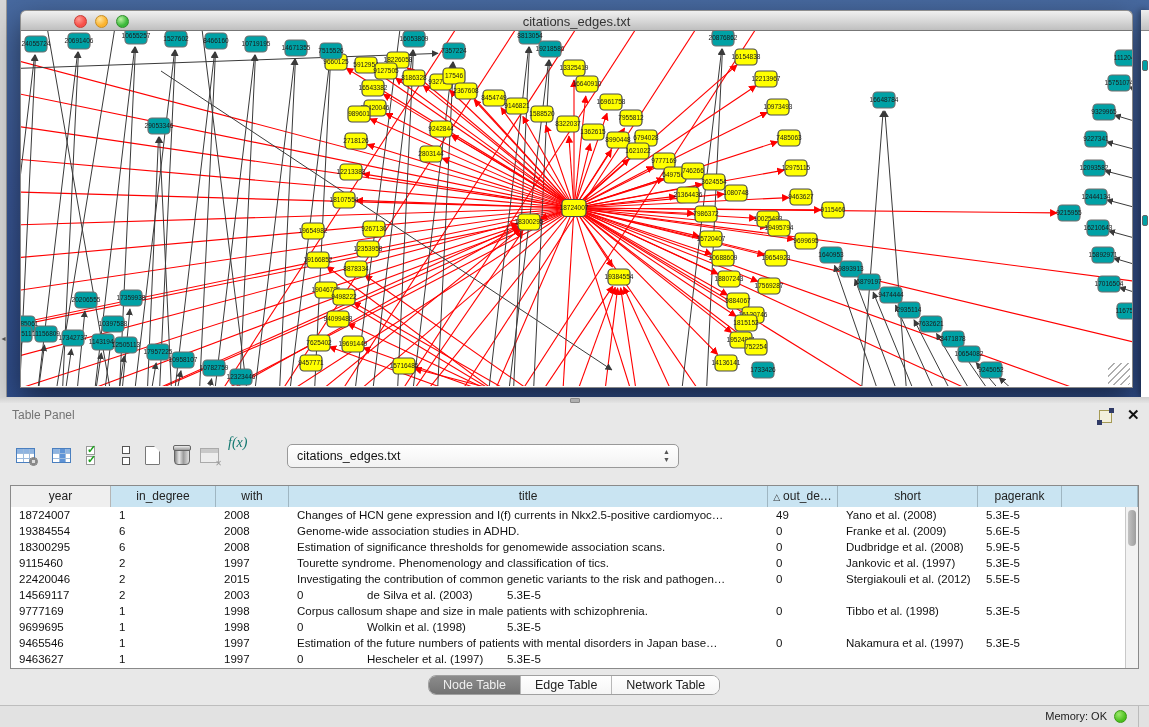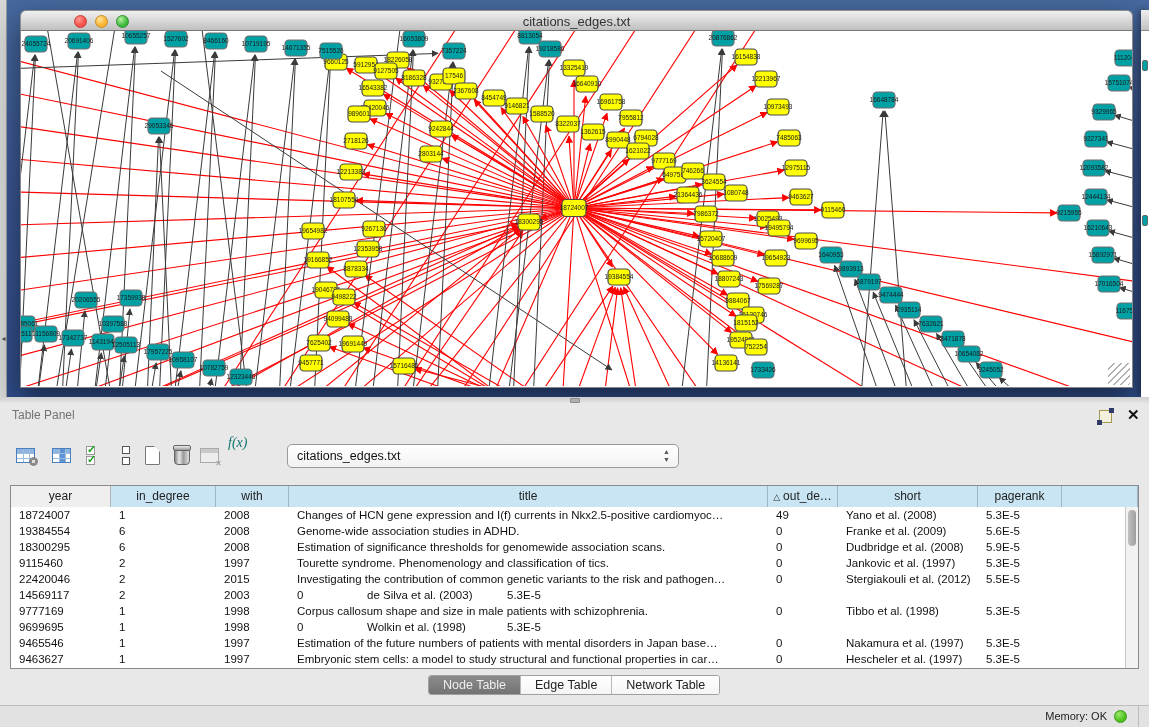--- a/index.html
+++ b/index.html
@@ -75,21 +75,21 @@
   .th.gray{background:#EFEFEF;border-right:1px solid #B5B5B5;}
   .th .sort{font-size:9px;color:#333;margin-right:3px;}
   .tbl-body{position:relative;}
   .tr{display:flex;height:16px;line-height:16px;}
   .td{font-size:11.5px;color:#111;padding-left:8px;overflow:hidden;white-space:nowrap;}
   .c0{width:100px;}.c1{width:105px;}.c2{width:73px;}.c3{width:479px;}.c4{width:70px;}.c5{width:140px;}.c6{width:84px;}
   .cf{flex:1;}
   .vscroll{position:absolute;right:0;top:21px;bottom:0;width:13px;background:#F2F2F2;border-left:1px solid #C8C8C8;}
   .vthumb{position:absolute;left:2px;top:3px;width:8px;height:36px;background:linear-gradient(90deg,#C2C2C2,#9E9E9E);border-radius:4px;}
 
-  .tabs{position:absolute;left:428px;top:272px;height:20px;display:flex;border:1px solid #A0A0A0;border-radius:3px;overflow:hidden;background:#FCFCFC;}
+  .tabs{position:absolute;left:428px;top:272px;height:20px;display:flex;border:1px solid #A0A0A0;border-radius:8px;overflow:hidden;background:#FCFCFC;}
   .tab{height:20px;line-height:19px;font-size:12.5px;padding:0 14px;color:#222;border-right:1px solid #B8B8B8;background:linear-gradient(180deg,#FFF,#F4F4F4);}
   .tab:last-child{border-right:none;}
   .tab.sel{background:linear-gradient(180deg,#8C8C8C,#707070);color:#EFEFEF;}
 
   
   .statusbar{position:absolute;left:0;top:705px;width:1149px;height:22px;background:#E2E2E2;border-top:1px solid #BDBDBD;}
   .mem-label{position:absolute;right:42px;top:4px;font-size:11px;color:#222;}
   .mem-dot{position:absolute;right:22px;top:4px;width:13px;height:13px;border-radius:50%;
      background:radial-gradient(circle at 35% 30%,#9BE86A,#4BBF1E 65%);border:1px solid #3A9A12;}
   .status-div{position:absolute;right:10px;top:0;height:22px;width:0;border-left:1px solid #BBB;}
@@ -929,21 +929,20 @@
             <div class="td c2">1997</div>
             <div class="td c3">Estimation of the future numbers of patients with mental disorders in Japan base…</div>
             <div class="td c4">0</div>
             <div class="td c5">Nakamura et al. (1997)</div>
             <div class="td c6">5.3E-5</div>
           </div>
           <div class="tr">
             <div class="td c0">9463627</div>
             <div class="td c1">1</div>
             <div class="td c2">1997</div>
-            <div class="td c3">Embryonic stem cells: a model to study structural and functional properties in car…</div>
             <div class="td c4">0</div>
             <div class="td c5">Hescheler et al. (1997)</div>
             <div class="td c6">5.3E-5</div>
           </div>
         </div>
       <div class="vscroll">
         <div class="vthumb"></div>
       </div>
     </div>
 

